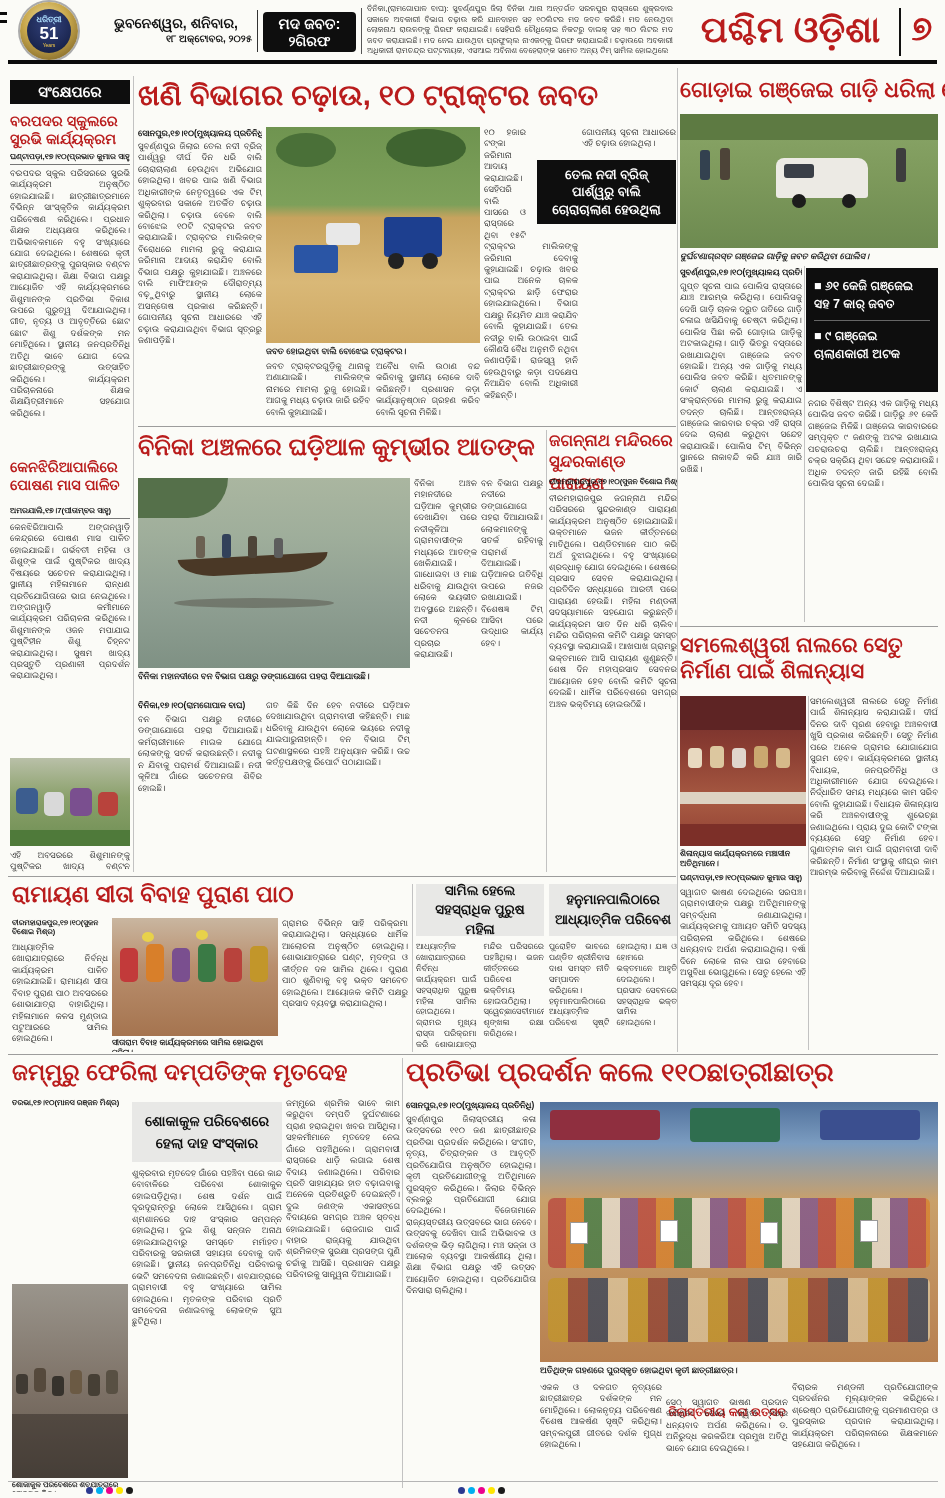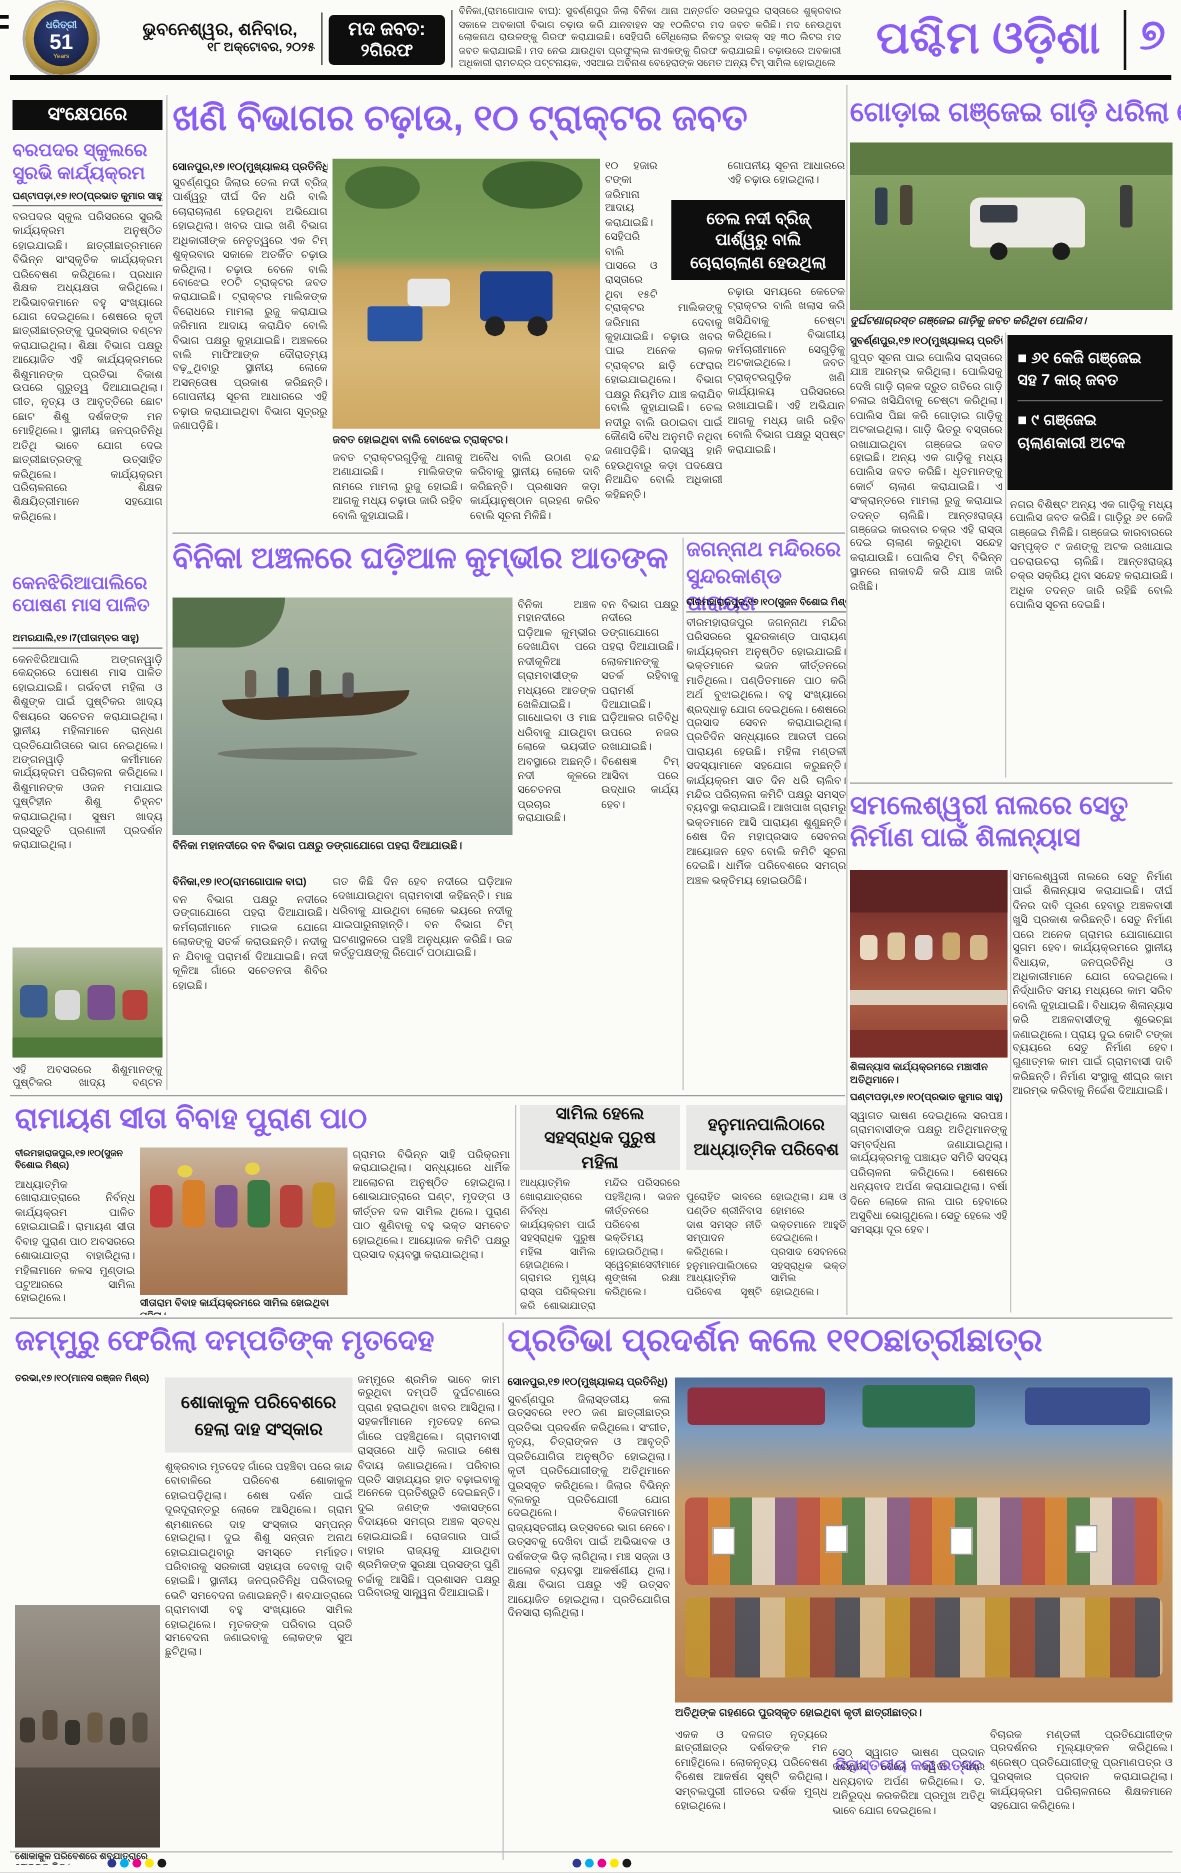--- a/index.html
+++ b/index.html
@@ -1,19 +1,19 @@
 <!DOCTYPE html>
 <html><head>
 <meta charset="utf-8">
 <style>
   html,body{margin:0;padding:0;background:#bfbfbf;}
   .page{position:relative;width:945px;height:1498px;margin:0 auto;background:#fbfbf7;
         font-family:"Liberation Sans", sans-serif;color:#111;overflow:hidden;}
   .abs{position:absolute;}
-  .hl{font-weight:bold;color:#8b5cf6;line-height:1.1;letter-spacing:0;}
+  .hl{font-weight:bold;color:#b91c1c;line-height:1.1;letter-spacing:0;}
   .body-txt{font-size:8.6px;line-height:1.33;text-align:justify;overflow:hidden;color:#1d1d1d;}
   .dateline{font-size:8.4px;font-weight:bold;color:#111;overflow:hidden;white-space:nowrap;}
   .caption{font-size:8.6px;font-weight:bold;color:#222;overflow:hidden;line-height:1.25;}
   .blackbox{background:#0e0e0e;color:#fff;font-weight:bold;text-align:center;}
   .greybox{background:#e8e8e6;color:#0d0d0d;font-weight:bold;text-align:center;}
   .photo{position:absolute;overflow:hidden;background:#ccc;}
   .vr{position:absolute;width:1px;background:#c2c2c2;}
   .hr{position:absolute;height:1px;background:#9c9c9c;}
   .bar{position:absolute;background:#0b0b0b;}
   .dot{position:absolute;width:7px;height:7px;border-radius:50%;}
@@ -90,21 +90,20 @@
     <div class="abs" style="left:28px;top:118px;width:44px;height:28px;background:#2a55a5;border-radius:3px;"></div>
   </div>
   <div class="abs caption" style="left:266px;top:346px;width:214px;height:12px;">ଜବତ ହୋଇଥିବା ବାଲି ବୋଝେଇ ଟ୍ରାକ୍ଟର।</div>
   <div class="abs body-txt" style="left:266px;top:361px;width:104px;height:63px;">ଜବତ ଟ୍ରାକ୍ଟରଗୁଡ଼ିକୁ ଥାନାକୁ ଅଣାଯାଇଛି। ମାଲିକଙ୍କ ନାମରେ ମାମଲା ରୁଜୁ ହୋଇଛି। ଆଗକୁ ମଧ୍ୟ ଚଢ଼ାଉ ଜାରି ରହିବ ବୋଲି କୁହାଯାଇଛି।</div>
   <div class="abs body-txt" style="left:376px;top:361px;width:104px;height:63px;">ଅବୈଧ ବାଲି ଉଠାଣ ବନ୍ଦ କରିବାକୁ ସ୍ଥାନୀୟ ଲୋକେ ଦାବି କରିଛନ୍ତି। ପ୍ରଶାସନ କଡ଼ା କାର୍ଯ୍ୟାନୁଷ୍ଠାନ ଗ୍ରହଣ କରିବ ବୋଲି ସୂଚନା ମିଳିଛି।</div>
 
   <div class="abs body-txt" style="left:484px;top:127px;width:94px;height:297px;"><span class="sp-r"></span><span>୧୦ ହଜାର ଟଙ୍କା ଜରିମାନା ଆଦାୟ କରାଯାଇଛି। ସେହିପରି ବାଲି ପାସରେ ଓ ରାସ୍ତାରେ ଥିବା ୧୫ଟି ଟ୍ରାକ୍ଟର ମାଲିକଙ୍କୁ ଜରିମାନା ଦେବାକୁ କୁହାଯାଇଛି। ଚଢ଼ାଉ ଖବର ପାଇ ଅନେକ ଚାଳକ ଟ୍ରାକ୍ଟର ଛାଡ଼ି ଫେରାର ହୋଇଯାଇଥିଲେ। ବିଭାଗ ପକ୍ଷରୁ ନିୟମିତ ଯାଞ୍ଚ କରାଯିବ ବୋଲି କୁହାଯାଇଛି। ତେଲ ନଦୀରୁ ବାଲି ଉଠାଇବା ପାଇଁ କୌଣସି ବୈଧ ଅନୁମତି ନଥିବା ଜଣାପଡ଼ିଛି। ରାଜସ୍ୱ ହାନି ହେଉଥିବାରୁ କଡ଼ା ପଦକ୍ଷେପ ନିଆଯିବ ବୋଲି ଅଧିକାରୀ କହିଛନ୍ତି।</span></div>
 
   <div class="abs body-txt" style="left:582px;top:127px;width:94px;height:30px;">ଗୋପନୀୟ ସୂଚନା ଆଧାରରେ ଏହି ଚଢ଼ାଉ ହୋଇଥିଲା।</div>
   <div class="abs blackbox" style="left:537px;top:160px;width:139px;height:64px;font-size:13px;line-height:1.35;display:flex;align-items:center;justify-content:center;padding:2px 6px;box-sizing:border-box;">ତେଲ ନଦୀ ବ୍ରିଜ୍ ପାର୍ଶ୍ୱରୁ ବାଲି ଚୋରାଚାଲାଣ ହେଉଥିଲା</div>
-  <div class="abs body-txt" style="left:582px;top:228px;width:94px;height:196px;">ଚଢ଼ାଉ ସମୟରେ କେତେକ ଟ୍ରାକ୍ଟର ବାଲି ଖଲାସ କରି ଖସିଯିବାକୁ ଚେଷ୍ଟା କରିଥିଲେ। ବିଭାଗୀୟ କର୍ମଚାରୀମାନେ ସେଗୁଡ଼ିକୁ ଅଟକାଇଥିଲେ। ଜବତ ଟ୍ରାକ୍ଟରଗୁଡ଼ିକ ଖଣି କାର୍ଯ୍ୟାଳୟ ପରିସରରେ ରଖାଯାଇଛି। ଏହି ଅଭିଯାନ ଆଗକୁ ମଧ୍ୟ ଜାରି ରହିବ ବୋଲି ବିଭାଗ ପକ୍ଷରୁ ସ୍ପଷ୍ଟ କରାଯାଇଛି।</div>
 
   <div class="abs hl" style="left:680px;top:78px;width:260px;font-size:22px;white-space:nowrap;">ଗୋଡ଼ାଇ ଗଞ୍ଜେଇ ଗାଡ଼ି ଧରିଲା ପୋଲିସ</div>
 
   <div class="photo" style="left:680px;top:114px;width:258px;height:134px;background:linear-gradient(180deg,#8aa668 0%,#7e9a5c 45%,#6d8a50 100%);">
     <div class="abs" style="left:0;top:0;width:258px;height:26px;background:#5d7a42;"></div>
     <div class="abs" style="left:96px;top:44px;width:92px;height:40px;background:#eceae4;border-radius:8px 10px 3px 3px;"></div>
     <div class="abs" style="left:104px;top:50px;width:30px;height:14px;background:#3a3f47;border-radius:3px;"></div>
     <div class="abs" style="left:112px;top:80px;width:14px;height:14px;background:#1c1c1c;border-radius:50%;"></div>
     <div class="abs" style="left:162px;top:80px;width:14px;height:14px;background:#1c1c1c;border-radius:50%;"></div>
     <div class="abs" style="left:20px;top:36px;width:10px;height:30px;background:#33414f;border-radius:3px;"></div>
@@ -184,21 +183,21 @@
     <div class="abs" style="left:30px;top:14px;width:12px;height:10px;background:#e8d24a;border-radius:50%;"></div>
     <div class="abs" style="left:84px;top:12px;width:12px;height:10px;background:#e8d24a;border-radius:50%;"></div>
   </div>
   <div class="abs caption" style="left:112px;top:1038px;width:166px;height:14px;font-size:8px;">ସୀତାରାମ ବିବାହ କାର୍ଯ୍ୟକ୍ରମରେ ସାମିଲ ହୋଇଥିବା ମହିଳା।</div>
   <div class="abs body-txt" style="left:282px;top:918px;width:126px;height:134px;">ଗ୍ରାମର ବିଭିନ୍ନ ସାହି ପରିକ୍ରମା କରାଯାଇଥିଲା। ସନ୍ଧ୍ୟାରେ ଧାର୍ମିକ ଆଲୋଚନା ଅନୁଷ୍ଠିତ ହୋଇଥିଲା। ଶୋଭାଯାତ୍ରାରେ ଘଣ୍ଟ, ମୃଦଙ୍ଗ ଓ କୀର୍ତ୍ତନ ଦଳ ସାମିଲ ଥିଲେ। ପୁରାଣ ପାଠ ଶୁଣିବାକୁ ବହୁ ଭକ୍ତ ସମବେତ ହୋଇଥିଲେ। ଆୟୋଜକ କମିଟି ପକ୍ଷରୁ ପ୍ରସାଦ ବ୍ୟବସ୍ଥା କରାଯାଇଥିଲା।</div>
 
   <div class="abs greybox" style="left:416px;top:884px;width:128px;height:52px;font-size:13.5px;line-height:1.45;display:flex;align-items:center;justify-content:center;padding:2px 4px;box-sizing:border-box;">ସାମିଲ ହେଲେ ସହସ୍ରାଧିକ ପୁରୁଷ ମହିଳା</div>
   <div class="abs body-txt two-col" style="left:416px;top:942px;width:128px;height:110px;font-size:8.2px;">ଆଧ୍ୟାତ୍ମିକ ଖୋରାଯାତ୍ରାରେ ନିର୍ବନ୍ଧ କାର୍ଯ୍ୟକ୍ରମ ପାଇଁ ସହସ୍ରାଧିକ ପୁରୁଷ ମହିଳା ସାମିଲ ହୋଇଥିଲେ। ଗ୍ରାମର ମୁଖ୍ୟ ରାସ୍ତା ପରିକ୍ରମା କରି ଶୋଭାଯାତ୍ରା ମନ୍ଦିର ପରିସରରେ ପହଞ୍ଚିଥିଲା। ଭଜନ କୀର୍ତ୍ତନରେ ପରିବେଶ ଭକ୍ତିମୟ ହୋଇଉଠିଥିଲା। ସ୍ୱେଚ୍ଛାସେବୀମାନେ ଶୃଙ୍ଖଳା ରକ୍ଷା କରିଥିଲେ।</div>
 
   <div class="abs greybox" style="left:549px;top:884px;width:128px;height:52px;font-size:13.5px;line-height:1.45;display:flex;align-items:center;justify-content:center;padding:2px 4px;box-sizing:border-box;">ହନୁମାନପାଲିଠାରେ ଆଧ୍ୟାତ୍ମିକ ପରିବେଶ</div>
-  <div class="abs body-txt two-col" style="left:549px;top:942px;width:128px;height:110px;font-size:8.2px;margin-top:11px;">ପୁରୋହିତ ଭାବରେ ପଣ୍ଡିତ ଶ୍ରୀନିବାସ ଦାଶ ସମସ୍ତ ନୀତି ସମ୍ପାଦନ କରିଥିଲେ। ହନୁମାନପାଲିଠାରେ ଆଧ୍ୟାତ୍ମିକ ପରିବେଶ ସୃଷ୍ଟି ହୋଇଥିଲା। ଯଜ୍ଞ ଓ ହୋମରେ ଭକ୍ତମାନେ ଆହୁତି ଦେଇଥିଲେ। ପ୍ରସାଦ ସେବନରେ ସହସ୍ରାଧିକ ଭକ୍ତ ସାମିଲ ହୋଇଥିଲେ।</div>
+  <div class="abs body-txt two-col" style="left:549px;top:942px;width:128px;height:110px;font-size:8.2px;">ପୁରୋହିତ ଭାବରେ ପଣ୍ଡିତ ଶ୍ରୀନିବାସ ଦାଶ ସମସ୍ତ ନୀତି ସମ୍ପାଦନ କରିଥିଲେ। ହନୁମାନପାଲିଠାରେ ଆଧ୍ୟାତ୍ମିକ ପରିବେଶ ସୃଷ୍ଟି ହୋଇଥିଲା। ଯଜ୍ଞ ଓ ହୋମରେ ଭକ୍ତମାନେ ଆହୁତି ଦେଇଥିଲେ। ପ୍ରସାଦ ସେବନରେ ସହସ୍ରାଧିକ ଭକ୍ତ ସାମିଲ ହୋଇଥିଲେ।</div>
 
   <div class="hr" style="left:8px;top:1054px;width:930px;"></div>
 
   <div class="abs hl" style="left:12px;top:1060px;width:390px;font-size:23px;white-space:nowrap;">ଜମ୍ମୁରୁ ଫେରିଲା ଦମ୍ପତିଙ୍କ ମୃତଦେହ</div>
   <div class="abs dateline" style="left:12px;top:1098px;width:116px;font-size:7.6px;">ତରଭା,୧୭।୧୦(ମାନସ ରଞ୍ଜନ ମିଶ୍ର)</div>
 
   <div class="abs greybox" style="left:132px;top:1102px;width:150px;height:60px;font-size:14px;line-height:1.6;display:flex;align-items:center;justify-content:center;padding:2px 6px;box-sizing:border-box;">ଶୋକାକୁଳ ପରିବେଶରେ ହେଲା ଦାହ ସଂସ୍କାର</div>
   <div class="abs body-txt" style="left:132px;top:1168px;width:150px;height:320px;">ଶୁକ୍ରବାର ମୃତଦେହ ଗାଁରେ ପହଞ୍ଚିବା ପରେ କାନ୍ଦ ବୋବାଳିରେ ପରିବେଶ ଶୋକାକୁଳ ହୋଇପଡ଼ିଥିଲା। ଶେଷ ଦର୍ଶନ ପାଇଁ ଦୂରଦୂରାନ୍ତରୁ ଲୋକେ ଆସିଥିଲେ। ଗ୍ରାମ ଶ୍ମଶାନରେ ଦାହ ସଂସ୍କାର ସମ୍ପନ୍ନ ହୋଇଥିଲା। ଦୁଇ ଶିଶୁ ସନ୍ତାନ ଅନାଥ ହୋଇଯାଇଥିବାରୁ ସମସ୍ତେ ମର୍ମାହତ। ପରିବାରକୁ ସରକାରୀ ସହାୟତା ଦେବାକୁ ଦାବି ହୋଇଛି। ସ୍ଥାନୀୟ ଜନପ୍ରତିନିଧି ପରିବାରକୁ ଭେଟି ସମବେଦନା ଜଣାଇଛନ୍ତି। ଶବଯାତ୍ରାରେ ଗ୍ରାମବାସୀ ବହୁ ସଂଖ୍ୟାରେ ସାମିଲ ହୋଇଥିଲେ। ମୃତକଙ୍କ ପରିବାର ପ୍ରତି ସମବେଦନା ଜଣାଇବାକୁ ଲୋକଙ୍କ ସୁଅ ଛୁଟିଥିଲା।</div>
   <div class="abs body-txt" style="left:286px;top:1098px;width:114px;height:390px;">ଜମ୍ମୁରେ ଶ୍ରମିକ ଭାବେ କାମ କରୁଥିବା ଦମ୍ପତି ଦୁର୍ଘଟଣାରେ ପ୍ରାଣ ହରାଇଥିବା ଖବର ଆସିଥିଲା। ସହକର୍ମୀମାନେ ମୃତଦେହ ନେଇ ଗାଁରେ ପହଞ୍ଚିଥିଲେ। ଗ୍ରାମବାସୀ ରାସ୍ତାରେ ଧାଡ଼ି ଲଗାଇ ଶେଷ ବିଦାୟ ଜଣାଇଥିଲେ। ପରିବାର ପ୍ରତି ସାହାଯ୍ୟର ହାତ ବଢ଼ାଇବାକୁ ଅନେକେ ପ୍ରତିଶ୍ରୁତି ଦେଇଛନ୍ତି। ଦୁଇ ଜଣଙ୍କ ଏକାସଙ୍ଗେ ବିଦାୟରେ ସମଗ୍ର ଅଞ୍ଚଳ ସ୍ତବ୍ଧ ହୋଇଯାଇଛି। ରୋଜଗାର ପାଇଁ ବାହାର ରାଜ୍ୟକୁ ଯାଉଥିବା ଶ୍ରମିକଙ୍କ ସୁରକ୍ଷା ପ୍ରସଙ୍ଗ ପୁଣି ଚର୍ଚ୍ଚାକୁ ଆସିଛି। ପ୍ରଶାସନ ପକ୍ଷରୁ ପରିବାରକୁ ସାନ୍ତ୍ୱନା ଦିଆଯାଇଛି।</div>
 

